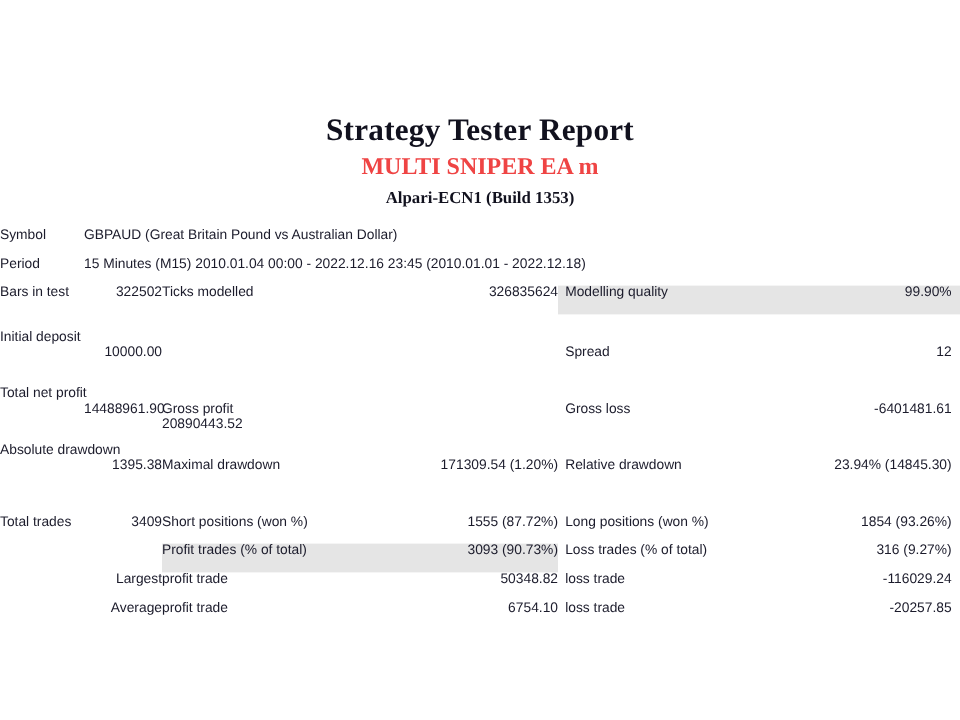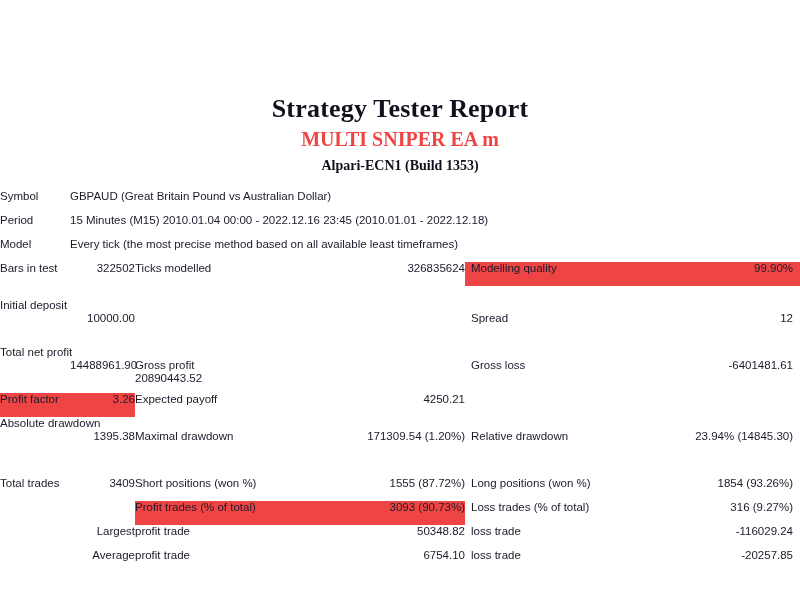--- a/index.html
+++ b/index.html
@@ -72,21 +72,21 @@
 
   
   .lbl-left   { padding-left: 5px;  text-align: left; }
   .lbl-right  { padding-right: 7px; text-align: right; }
   .num        { text-align: right; padding-right: 5px; }
   .txt        { text-align: left;  padding-left: 6px; }
 
   .wrap { white-space: normal; line-height: 13px; }
 
   .spacer-row td { height: 13px; }
-  .pink { background: #ef4444; }
+  .pink { background: #e5e5e5; }
 
   
   .freetext { padding-left: 6px; text-align: left; }
 </style>
 </head>
 <body>
 
 <div class="titles">
   <div class="title-main">Strategy Tester Report</div>
   <div class="title-sub">MULTI SNIPER EA m</div>
@@ -105,24 +105,20 @@
     <tr>
       <td class="lbl-left">Symbol</td>
       <td colspan="3" class="freetext">GBPAUD (Great Britain Pound vs Australian Dollar)</td>
     </tr>
 
     <tr>
       <td class="lbl-left">Period</td>
       <td colspan="3" class="freetext">15 Minutes (M15) 2010.01.04 00:00 - 2022.12.16 23:45 (2010.01.01 - 2022.12.18)</td>
     </tr>
 
-    <tr>
-      <td class="lbl-left">Model</td>
-      <td colspan="3" class="freetext">Every tick (the most precise method based on all available least timeframes)</td>
-    </tr>
 
     <tr>
       <td class="lbl-left">Bars in test</td>
       <td class="num">322502</td>
       <td class="txt">
         <div style="display:flex; justify-content:space-between;">
           <span>Ticks modelled</span>
           <span>326835624</span>
         </div>
       </td>
@@ -161,31 +157,20 @@
         </div>
       </td>
       <td style="vertical-align:top; padding-top:13px;">
         <div style="display:flex; justify-content:space-between; padding-left:6px; padding-right:7px;">
           <span>Gross loss</span>
           <span>-6401481.61</span>
         </div>
       </td>
     </tr>
 
-    <tr>
-      <td class="lbl-left pink">Profit factor</td>
-      <td class="num pink">3.26</td>
-      <td class="txt">
-        <div style="display:flex; justify-content:space-between;">
-          <span>Expected payoff</span>
-          <span>4250.21</span>
-        </div>
-      </td>
-      <td></td>
-    </tr>
 
     <tr>
       <td class="lbl-left wrap" style="height:34px;">Absolute drawdown</td>
       <td class="num" style="height:34px; vertical-align:top; padding-top:13px;">1395.38</td>
       <td class="txt" style="vertical-align:top; padding-top:13px;">
         <div style="display:flex; justify-content:space-between;">
           <span>Maximal drawdown</span>
           <span>171309.54 (1.20%)</span>
         </div>
       </td>

